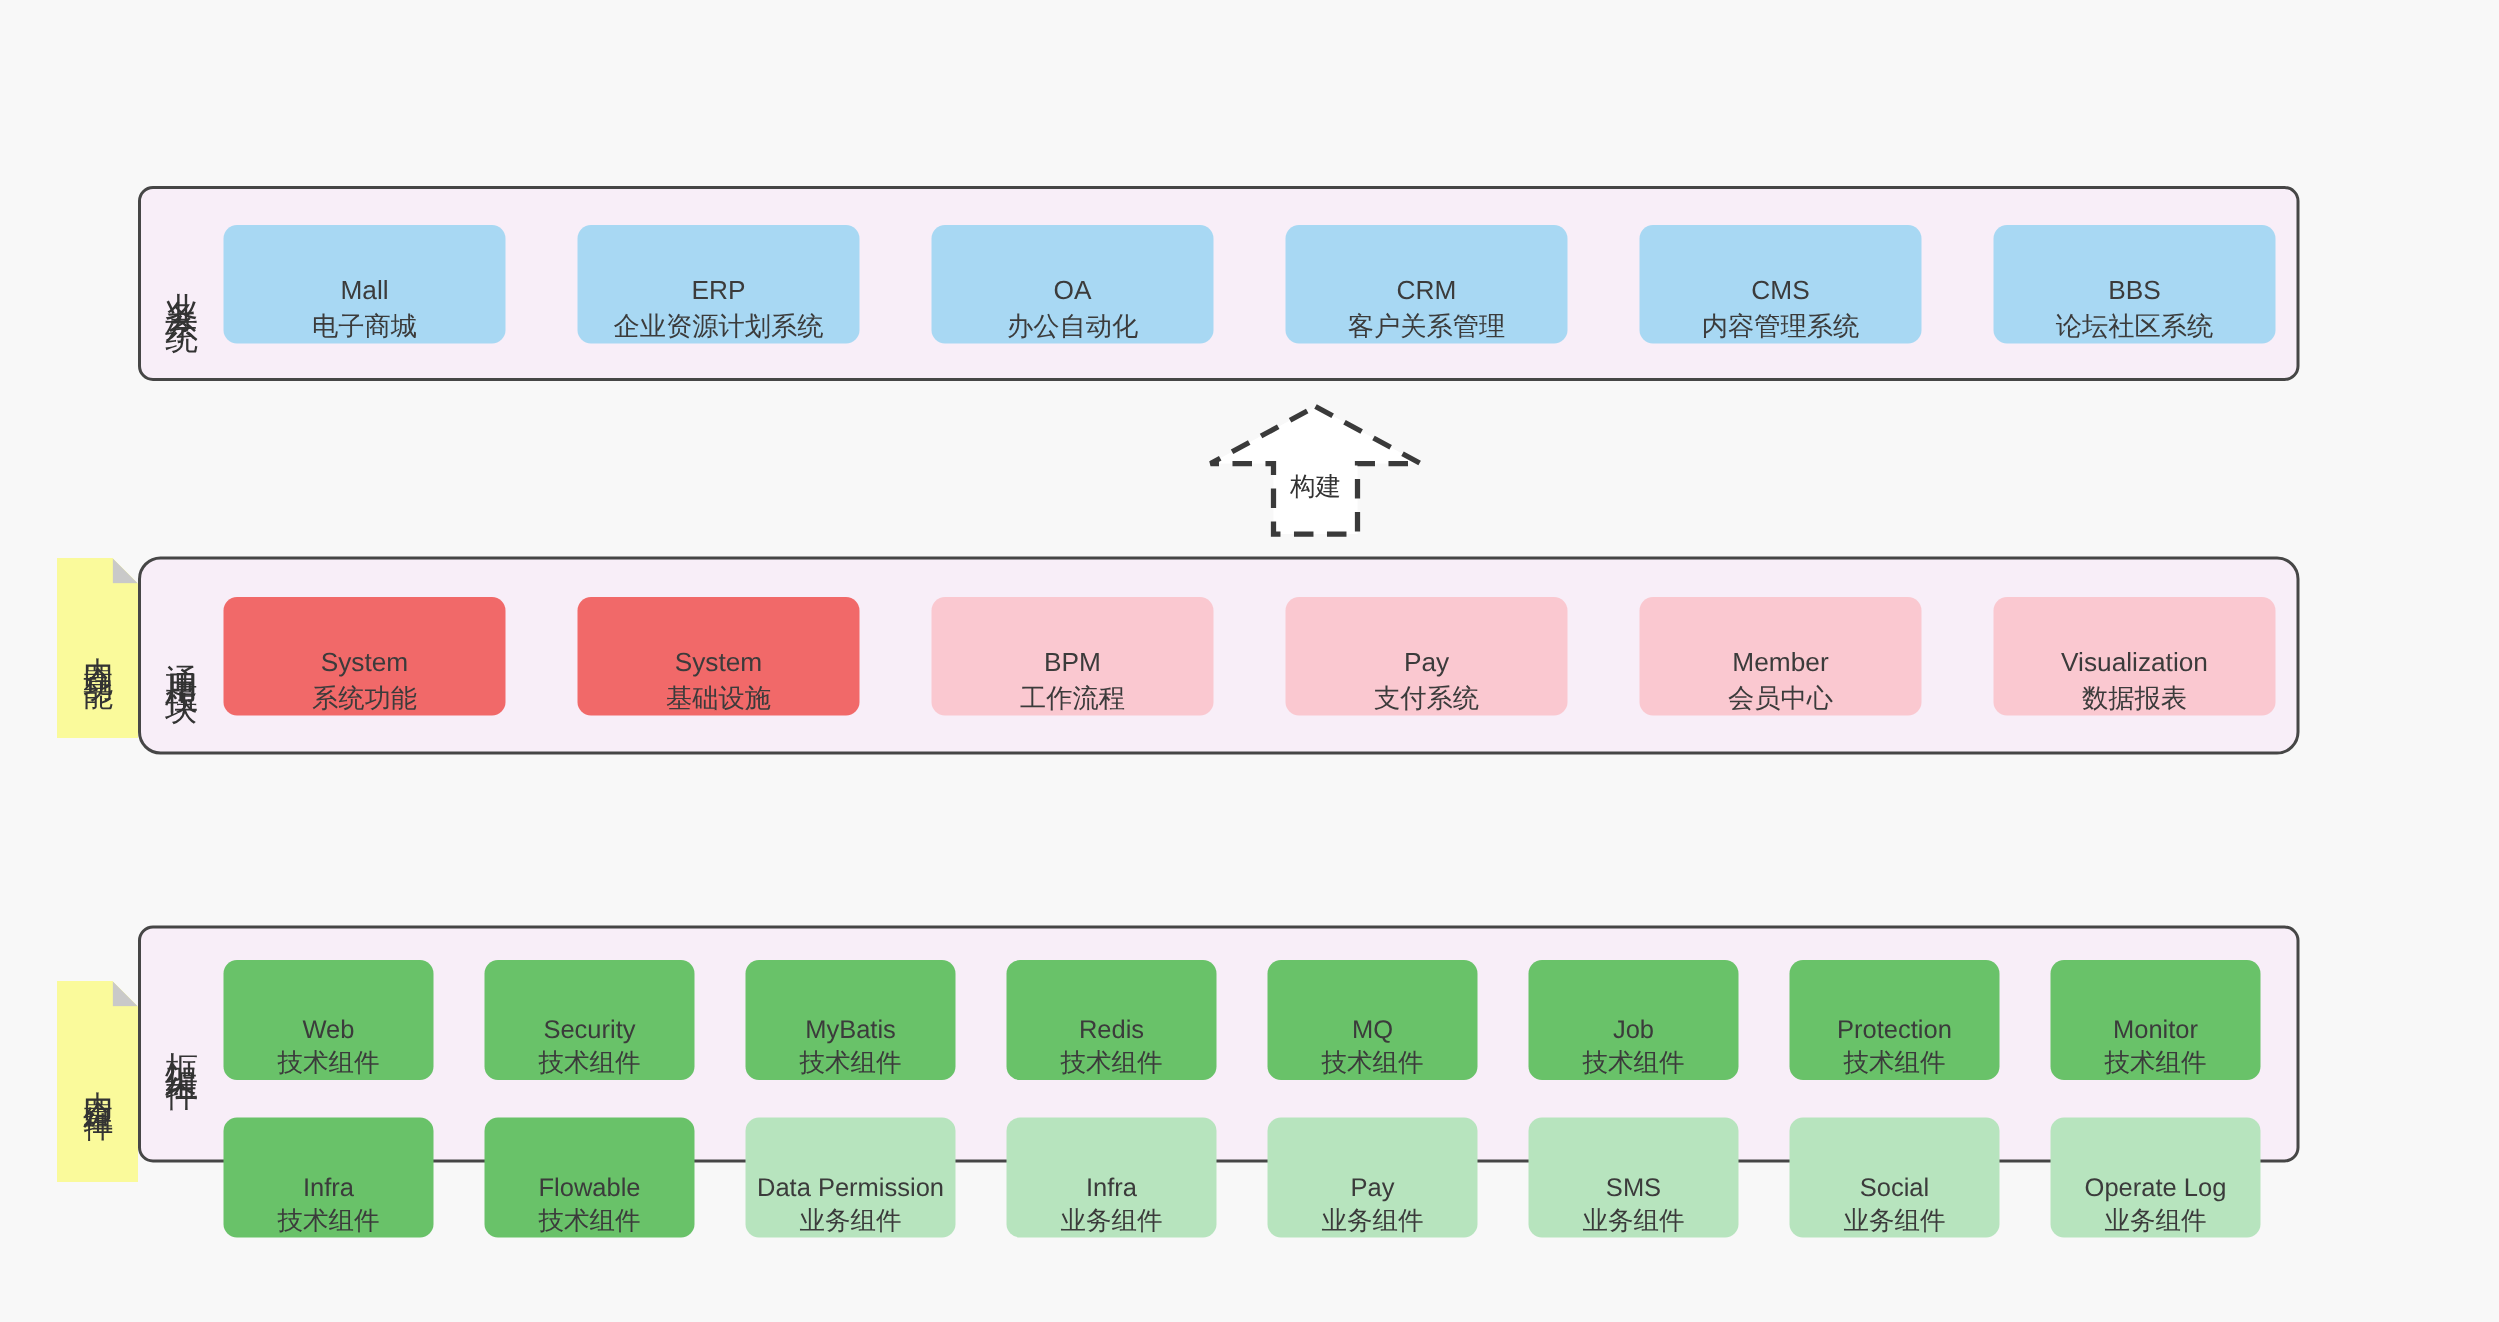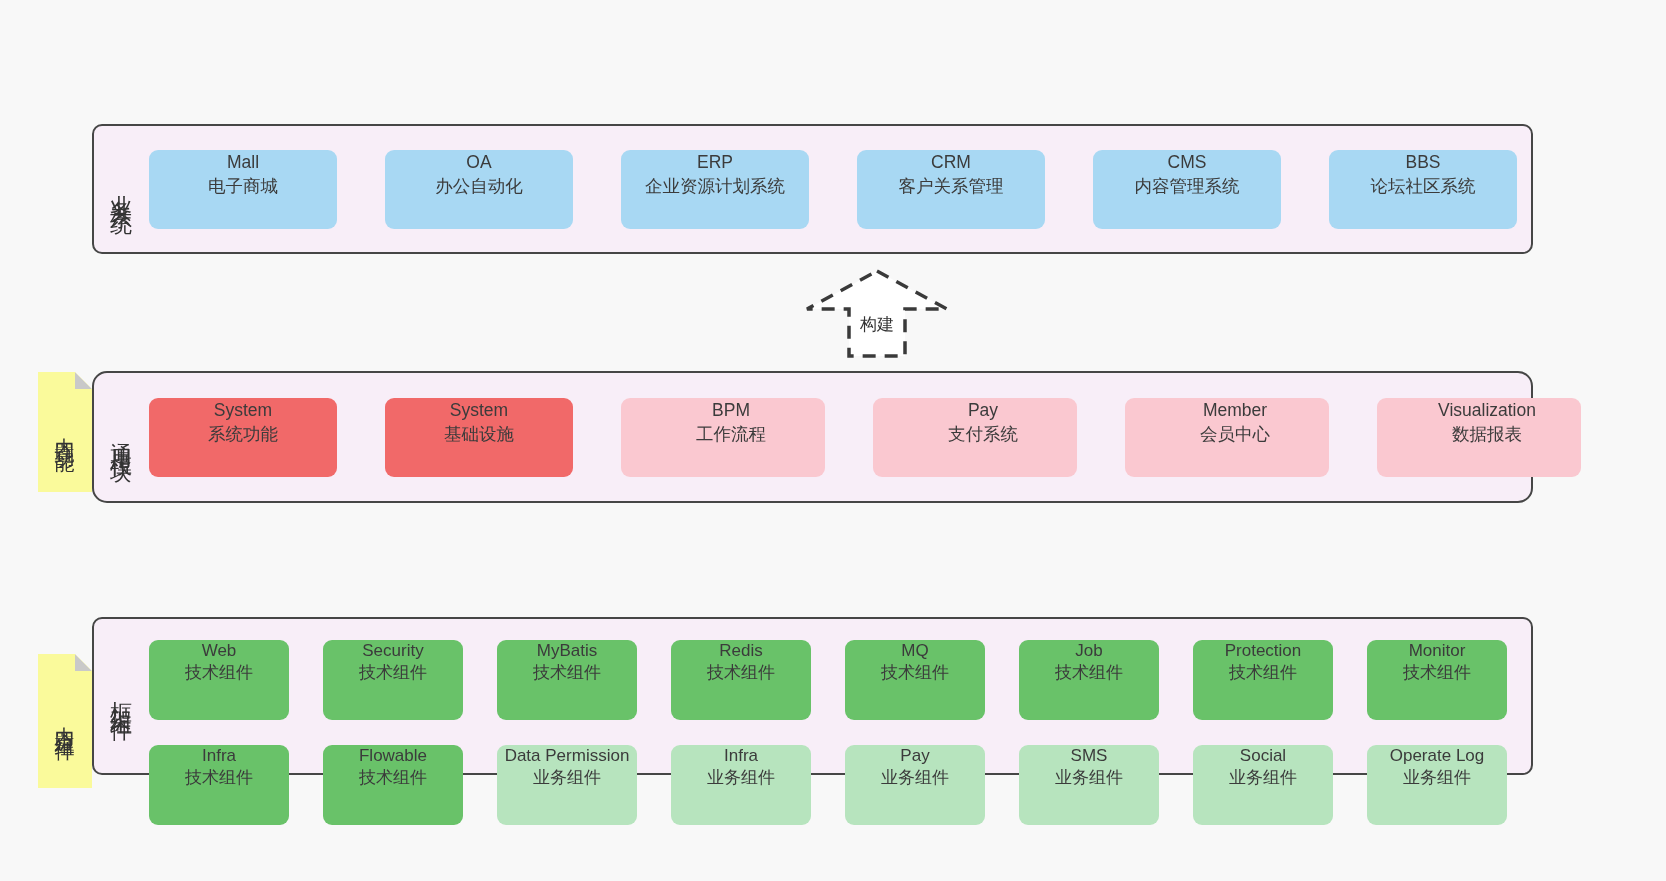--- a/index.html
+++ b/index.html
@@ -20,35 +20,35 @@
     position:absolute; left:15px; top:50%; transform:translateY(-50%);
     writing-mode:vertical-rl; text-orientation:upright;
     font-size:22px; letter-spacing:6px; color:#333; line-height:24px;
   }
   .boxes {
     position:absolute; left:55px; top:0; height:100%;
     display:flex; align-items:center; gap:48px;
   }
   .box {
     border-radius:9px; display:flex; flex-direction:column;
-    justify-content:flex-start; align-items:center; text-align:center;
+    justify-content:flex-end; align-items:center; text-align:center;
     color:#3b3b3b;
   }
   .box .en, .box .zh { font-size:17.5px; line-height:24px; }
   .s1 .box, .s2 .box { width:188px; height:79px; }
   .s3 .rows {
     position:absolute; left:55px; top:21px;
     display:flex; flex-direction:column; gap:25px;
   }
   .boxrow { display:flex; gap:34px; }
   .s3 .box { width:140px; height:80px; padding:0 6px; box-sizing:border-box; }
   .s3 .box .en, .s3 .box .zh { font-size:17px; line-height:22px; }
   .blue  { background:#a8d8f3; }
   .red   { background:#f16969; }
-  .pink  { background:#fac8d0;padding-left:16px; }
+  .pink  { background:#fac8d0; }
   .green { background:#69c269; }
   .lgreen{ background:#b7e4be; }
   .note {
     position:absolute; left:38px; width:54px; z-index:3;
     background:#fafa9b;
     clip-path: polygon(0 0, calc(100% - 17px) 0, 100% 17px, 100% 100%, 0 100%);
   }
   .n1 { top:372px; height:120px; }
   .n2 { top:654px; height:134px; }
   .fold {
@@ -75,26 +75,26 @@
 <div class="stage">
 
   <section class="panel s1">
     <div class="vlabel">业务系统</div>
     <div class="boxes">
       <div class="box blue">
         <div class="en">Mall</div>
         <div class="zh">电子商城</div>
       </div>
       <div class="box blue">
+        <div class="en">ERP</div>
+        <div class="zh">企业资源计划系统</div>
+      </div>
+      <div class="box blue">
         <div class="en">OA</div>
         <div class="zh">办公自动化</div>
-      </div>
-      <div class="box blue">
-        <div class="en">ERP</div>
-        <div class="zh">企业资源计划系统</div>
       </div>
       <div class="box blue">
         <div class="en">CRM</div>
         <div class="zh">客户关系管理</div>
       </div>
       <div class="box blue">
         <div class="en">CMS</div>
         <div class="zh">内容管理系统</div>
       </div>
       <div class="box blue">

